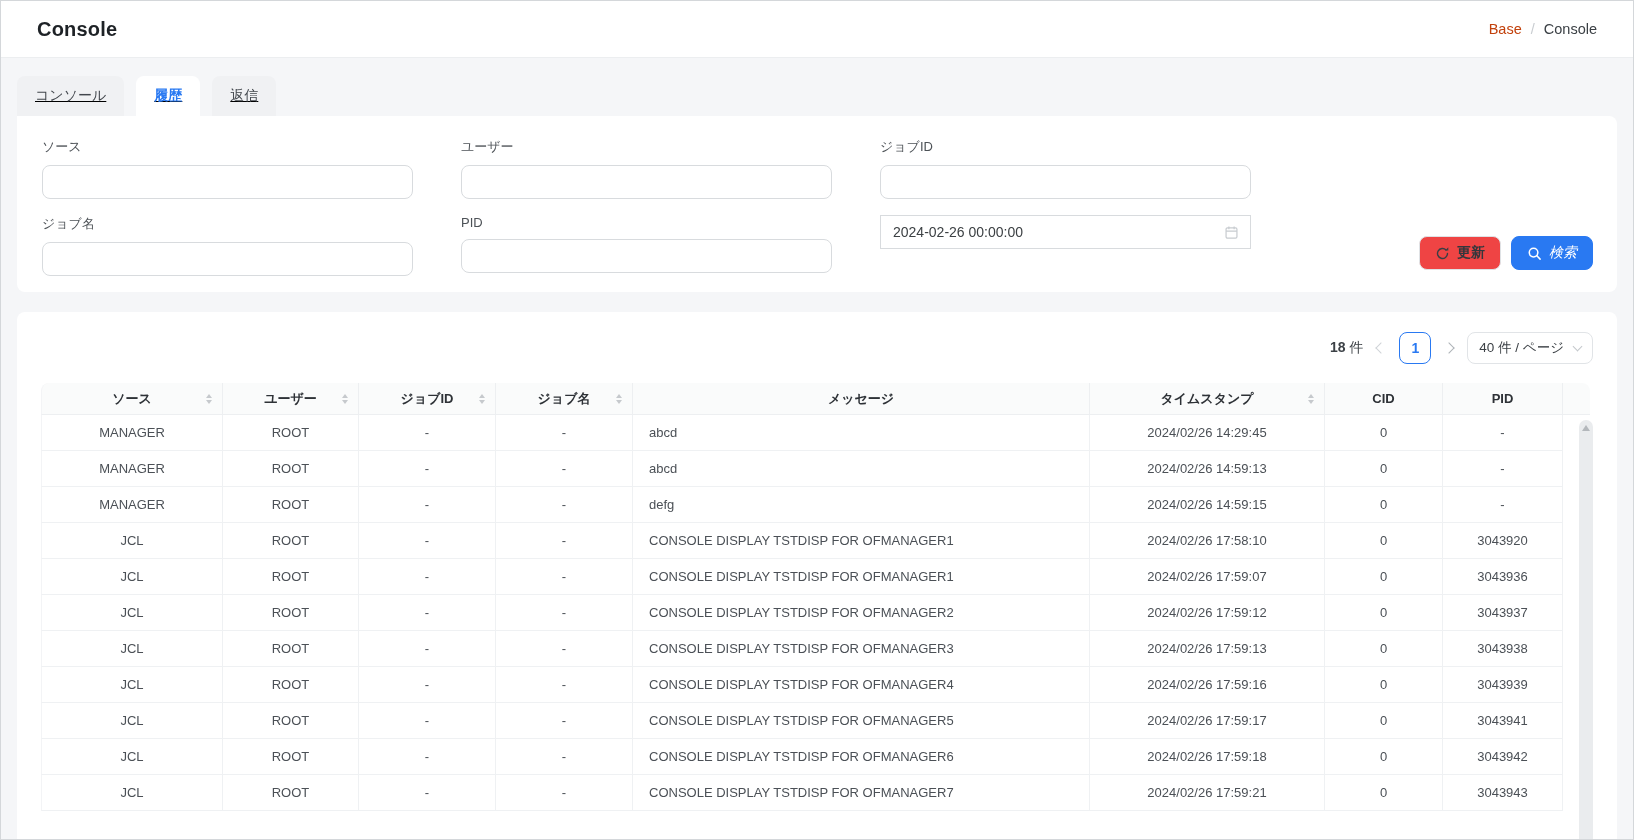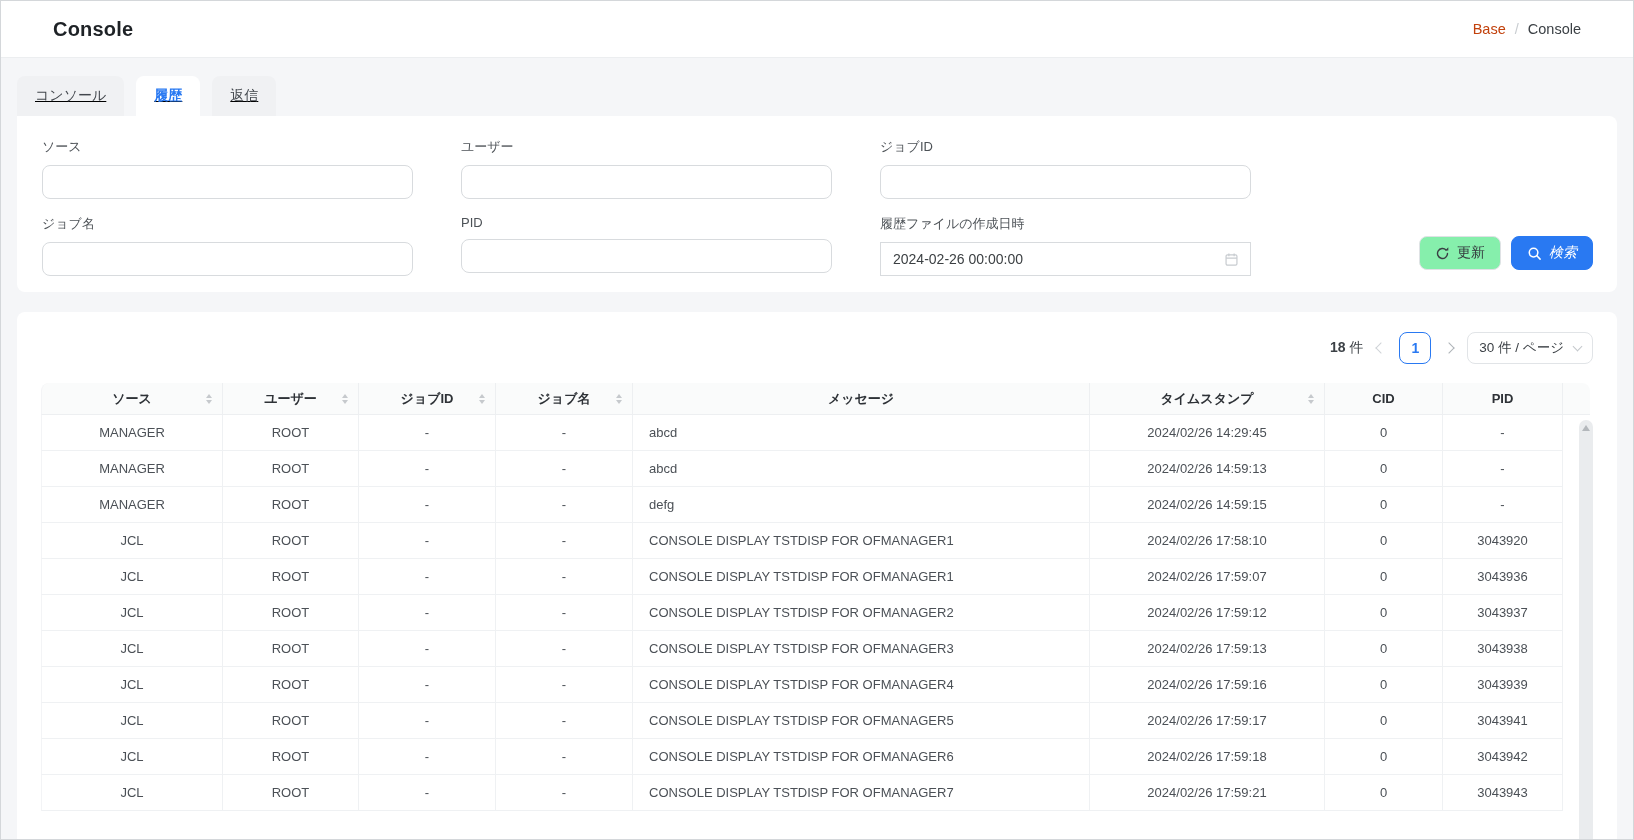--- a/index.html
+++ b/index.html
@@ -9,21 +9,21 @@
     background:#f5f6f8;
     border:1px solid #d4d7da;
     overflow:hidden;
     position:relative;
     --primary:#2979f2;
   }
   
   .app-header{
     height:57px; background:#fff; border-bottom:1px solid #eceef0;
     display:flex; align-items:center; justify-content:space-between;
-    padding:0 52px;
+    padding:0 36px;
   }
   .page-title{ font-size:20px; font-weight:700; color:#1e2226; letter-spacing:.2px; }
   .breadcrumb{ display:flex; align-items:center; gap:9px; font-size:14.5px; }
   .breadcrumb .bc-prev{ color:#c2410c; }
   .breadcrumb .bc-sep{ color:#c9cdd1; }
   .breadcrumb .bc-cur{ color:#3b4045; }
   
   .tabs{ display:flex; gap:12px; margin:18px 16px 0; height:40px;text-decoration:underline; }
   .tab{
     display:flex; align-items:center; padding:0 18px;
@@ -49,21 +49,21 @@
   .date-input{
     width:100%; height:34px; border:1px solid #d8dbde; border-radius:0;
     padding:0 11px 0 12px; font-size:14px; color:#3c4043; background:#fff;
     display:flex; align-items:center; justify-content:space-between; cursor:pointer;
   }
   .filter-actions{ position:absolute; right:24px; bottom:22px; display:flex; gap:10px; }
   .btn{
     height:34px; border-radius:8px; display:inline-flex; align-items:center; gap:7px;
     font-size:14px; padding:0 15px; cursor:pointer; font-family:inherit;
   }
-  .btn-default{ background:#86efac; border:1px solid #dfe2e5; color:#33373c; }
+  .btn-default{ background:#ef4444; border:1px solid #dfe2e5; color:#33373c;font-weight:bold; }
   .btn-primary{ background:var(--primary); border:1px solid var(--primary); color:#fff;font-style:italic; }
   
   .table-card{
     margin:20px 16px 0; background:#fff; border-radius:8px;
     padding:20px 24px; height:620px;
   }
   .pagination{
     display:flex; justify-content:flex-end; align-items:center; gap:14px;
     height:32px; margin-bottom:19px; font-size:14px; color:#3c4146;
   }
@@ -158,21 +158,20 @@
     </div>
     <div class="field">
       <label>ジョブ名</label>
       <input class="text-input" style="">
     </div>
     <div class="field">
       <label>PID</label>
       <input class="text-input" style="">
     </div>
     <div class="field">
-      <label>履歴ファイルの作成日時</label>
       <div class="date-input">
         <span>2024-02-26 00:00:00</span>
         <span class="icon">
           <svg width="15" height="15" viewBox="0 0 16 16" fill="none" stroke="#c8ccd0" stroke-width="1.3">
             <rect x="2.2" y="3" width="11.6" height="11" rx="1.5"></rect>
             <path d="M2.2 6.5h11.6M5.2 1.5v3M10.8 1.5v3"></path>
           </svg>
         </span>
       </div>
     </div>
@@ -203,21 +202,21 @@
   <div class="pagination">
     <span class="pg-total"><b>18</b>&nbsp;<span>件</span></span>
     <span class="pg-prev">
         <i class="chev left"></i>
       </span>
     <span class="pg-current">1</span>
     <span class="pg-next">
         <i class="chev right"></i>
       </span>
     <span class="pg-size">
-      <span>30 件 / ページ</span>
+      <span>40 件 / ページ</span>
       <i class="chev down"></i>
     </span>
   </div>
 
   <div class="table-wrap">
     <table>
       <colgroup>
         <col class="c0">
           <col class="c1">
           <col class="c2">

